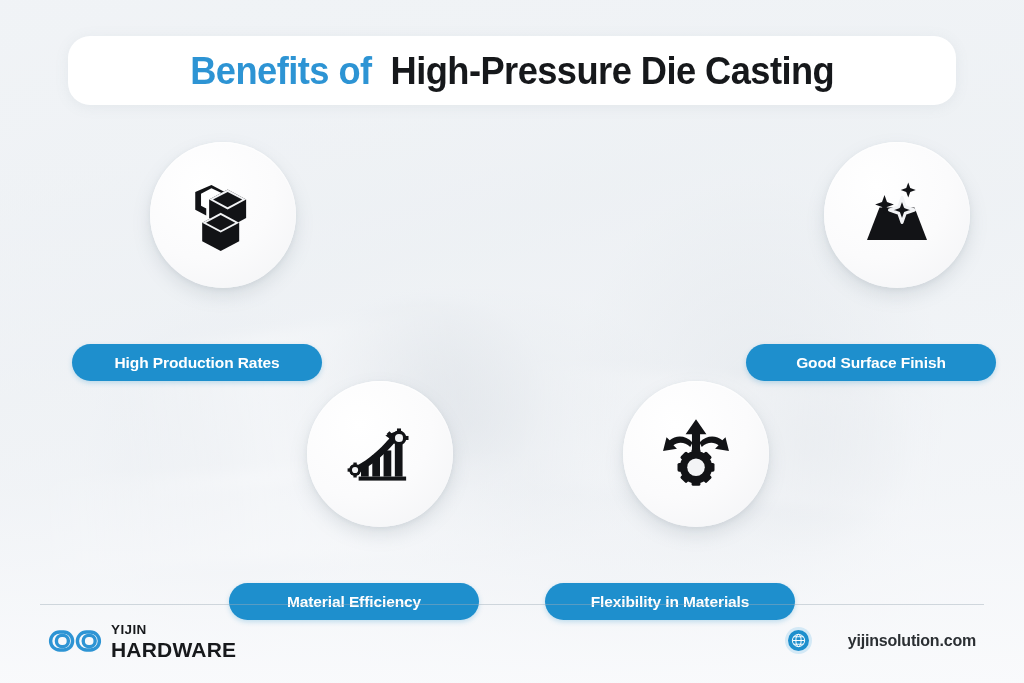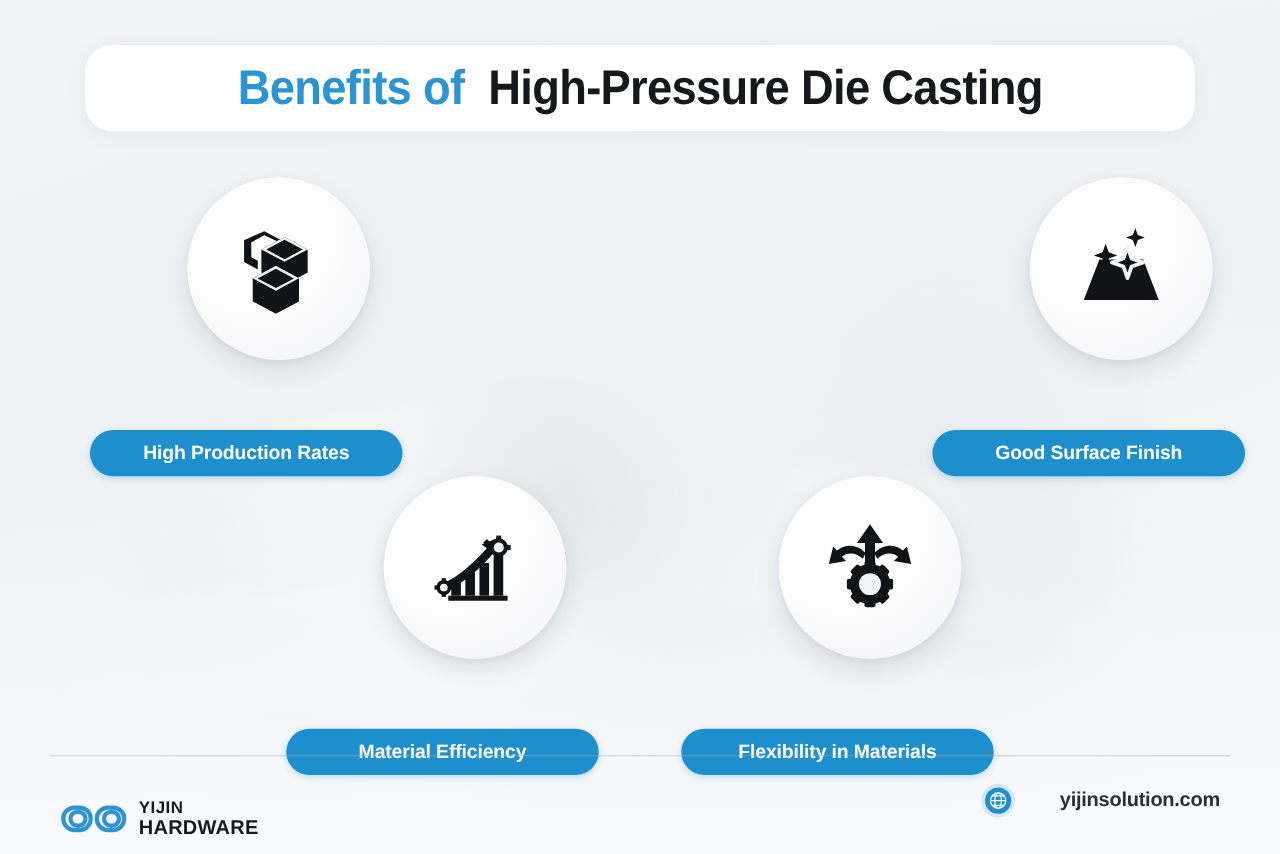--- a/index.html
+++ b/index.html
@@ -149,39 +149,39 @@
     left: 0;
     top: 605px;
     width: 1024px;
     height: 78px;
     display: flex;
     align-items: center;
   }
   .brand {
     position: absolute;
     left: 48px;
-    top: 34px;
+    top: 18px;
     display: flex;
     align-items: center;
     gap: 9px;
   }
   .brand-mark { width: 54px; height: 30px; }
   .brand-words {
     display: flex;
     flex-direction: column;
     line-height: 1;
   }
   .brand-top {
     font-size: 13.5px;
     font-weight: bold;
     color: #17191C;
     letter-spacing: 0.4px;
   }
   .brand-bottom {
-    font-size: 16px;
+    font-size: 21px;
     font-weight: bold;
     color: #17191C;
     letter-spacing: 0.2px;
     margin-top: 2px;
   }
   .site {
     position: absolute;
     right: 48px;
     top: 22px;
     display: flex;

